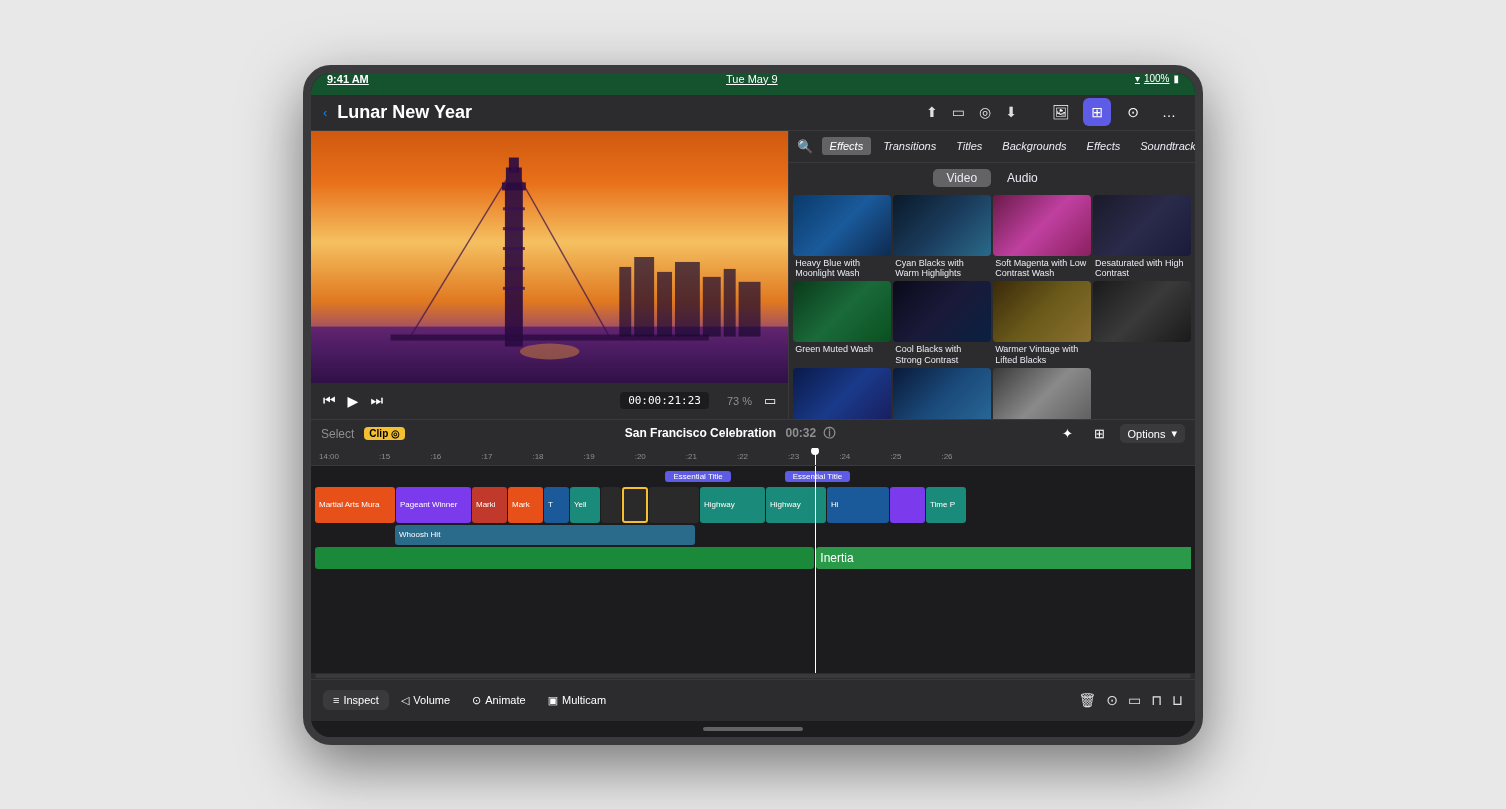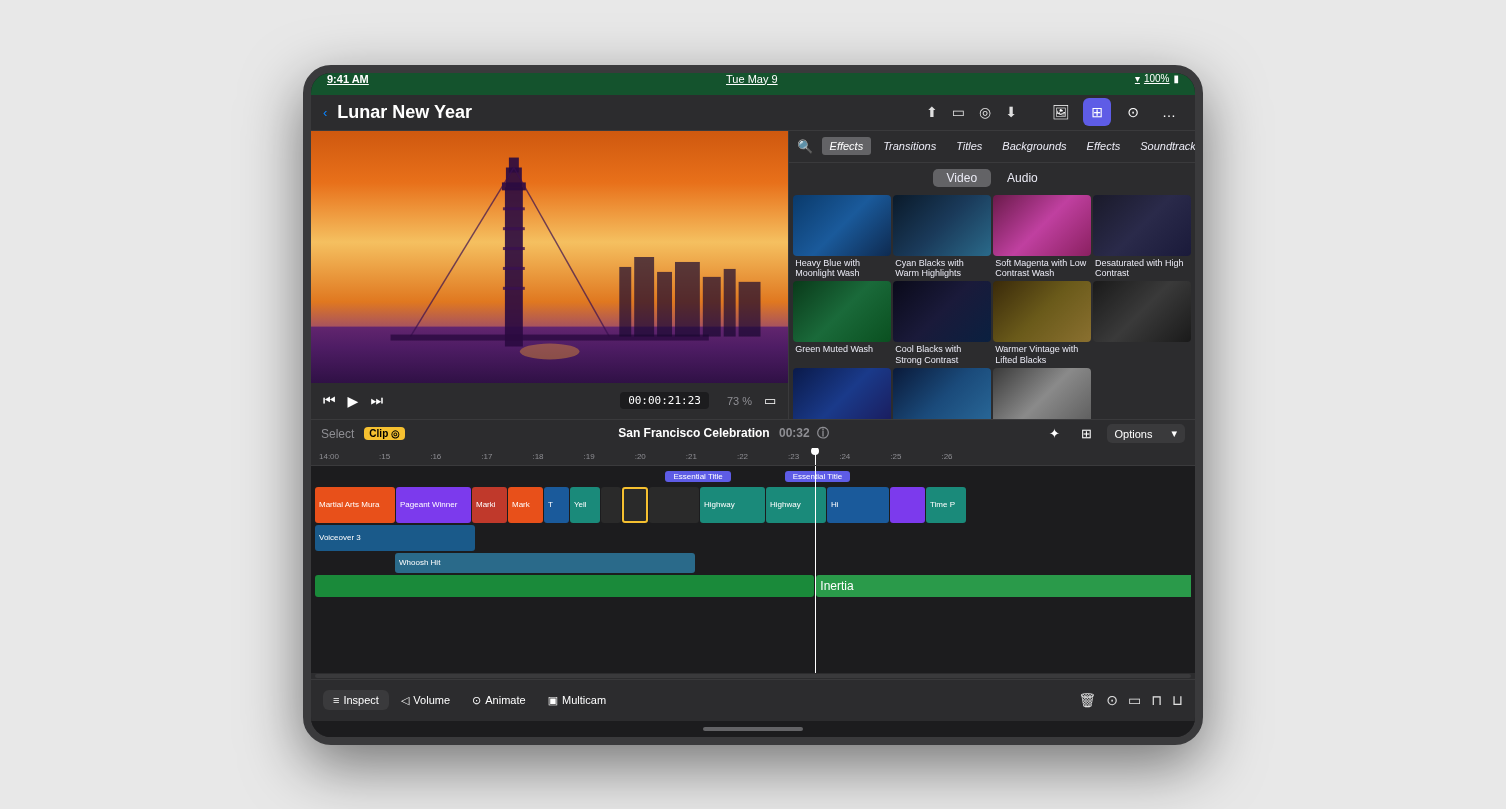--- a/index.html
+++ b/index.html
@@ -324,21 +324,21 @@
     }
     .options-btn {
       background: #3a3a3c;
       color: #fff;
       font-size: 11px;
       padding: 3px 8px;
       border-radius: 5px;
       cursor: pointer;
       display: flex;
       align-items: center;
-      gap: 19px;
+      gap: 6px;
     }
     
     .timeline-ruler {
       height: 18px;
       background: #2c2c2e;
       border-bottom: 1px solid #3a3a3c;
       display: flex;
       align-items: center;
       padding: 0 4px;
       font-size: 8px;
@@ -800,25 +800,20 @@
           <div class="video-clip clip-dark" style="width:20px;"></div>
           <div class="video-clip clip-yellow-border" style="width:26px;"></div>
           <div class="video-clip clip-dark" style="width:50px;"></div>
           <div class="video-clip clip-teal" style="width:65px;">Highway</div>
           <div class="video-clip clip-teal" style="width:60px;">Highway</div>
           <div class="video-clip clip-blue" style="width:62px;">Hi</div>
           <div class="video-clip clip-purple" style="width:35px;"></div>
           <div class="video-clip clip-teal" style="width:40px;">Time P</div>
         </div>
 
-        <div class="audio-track">
-          <div class="audio-clip audio-blue" style="width:160px;">
-            <span>Voiceover 3</span>
-          </div>
-        </div>
 
         <div class="sfx-track" style="margin-left:80px;">
           <div class="sfx-clip" style="width:300px;">
             Whoosh Hit
           </div>
         </div>
 
         <div class="music-track">
           <div class="music-clip music-green" style="width:57%;"></div>
           <div style="width:1px;background:#1c1c1e;"></div>

